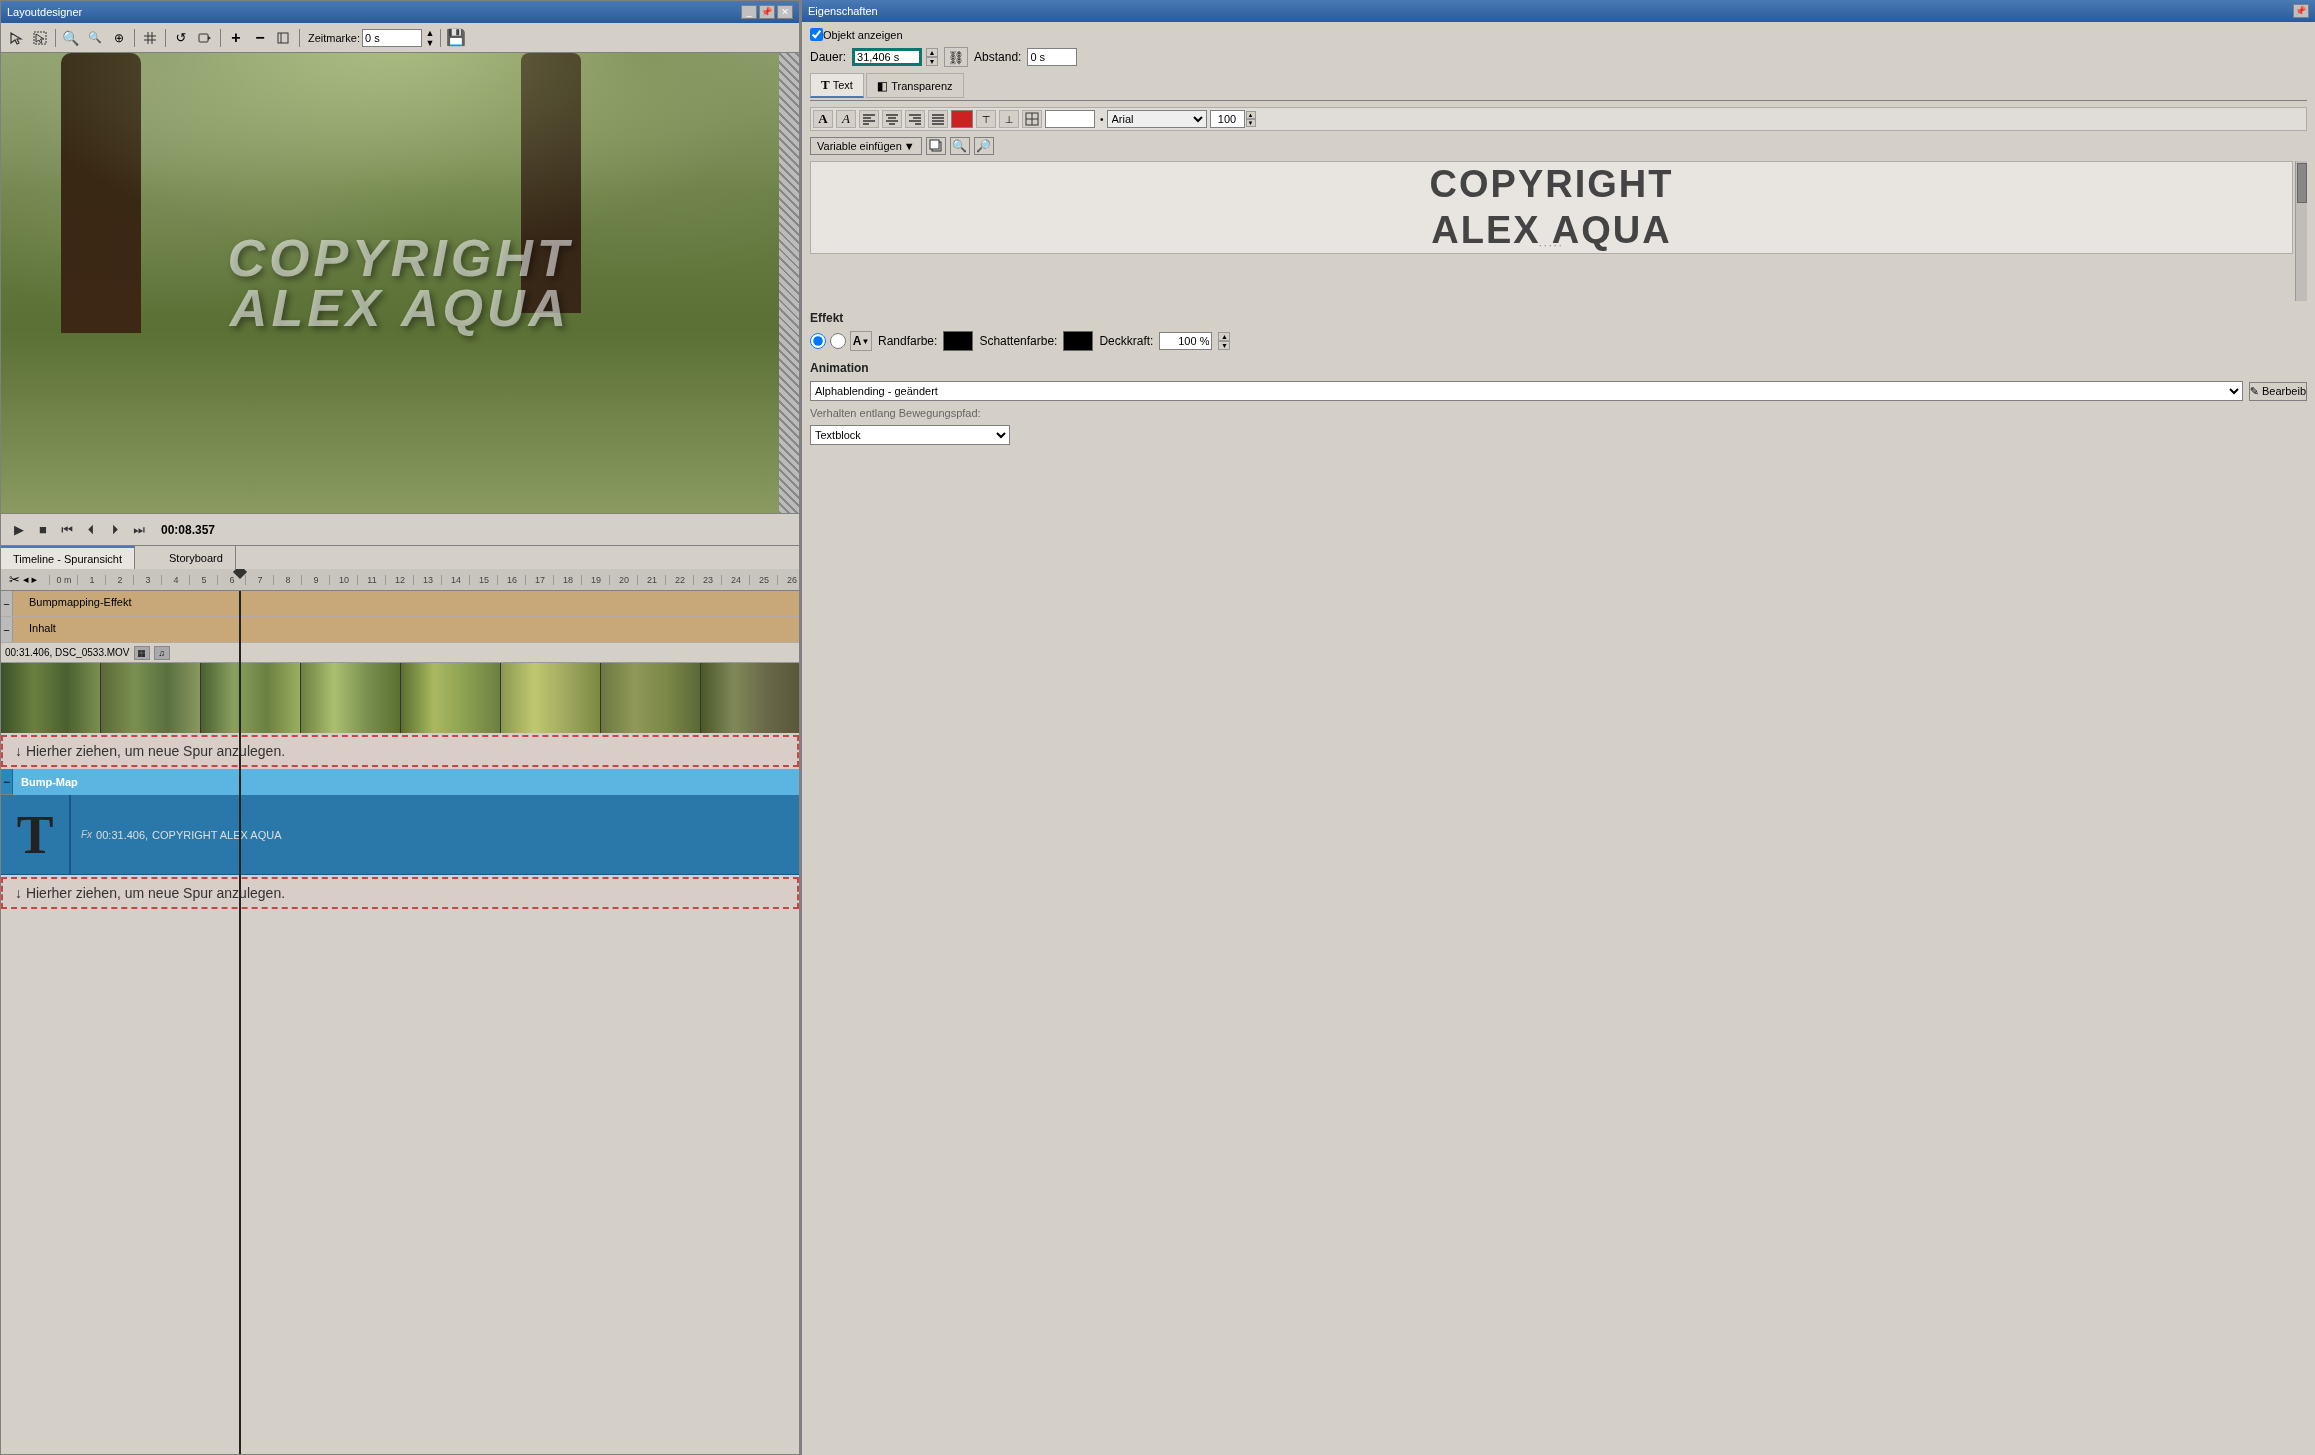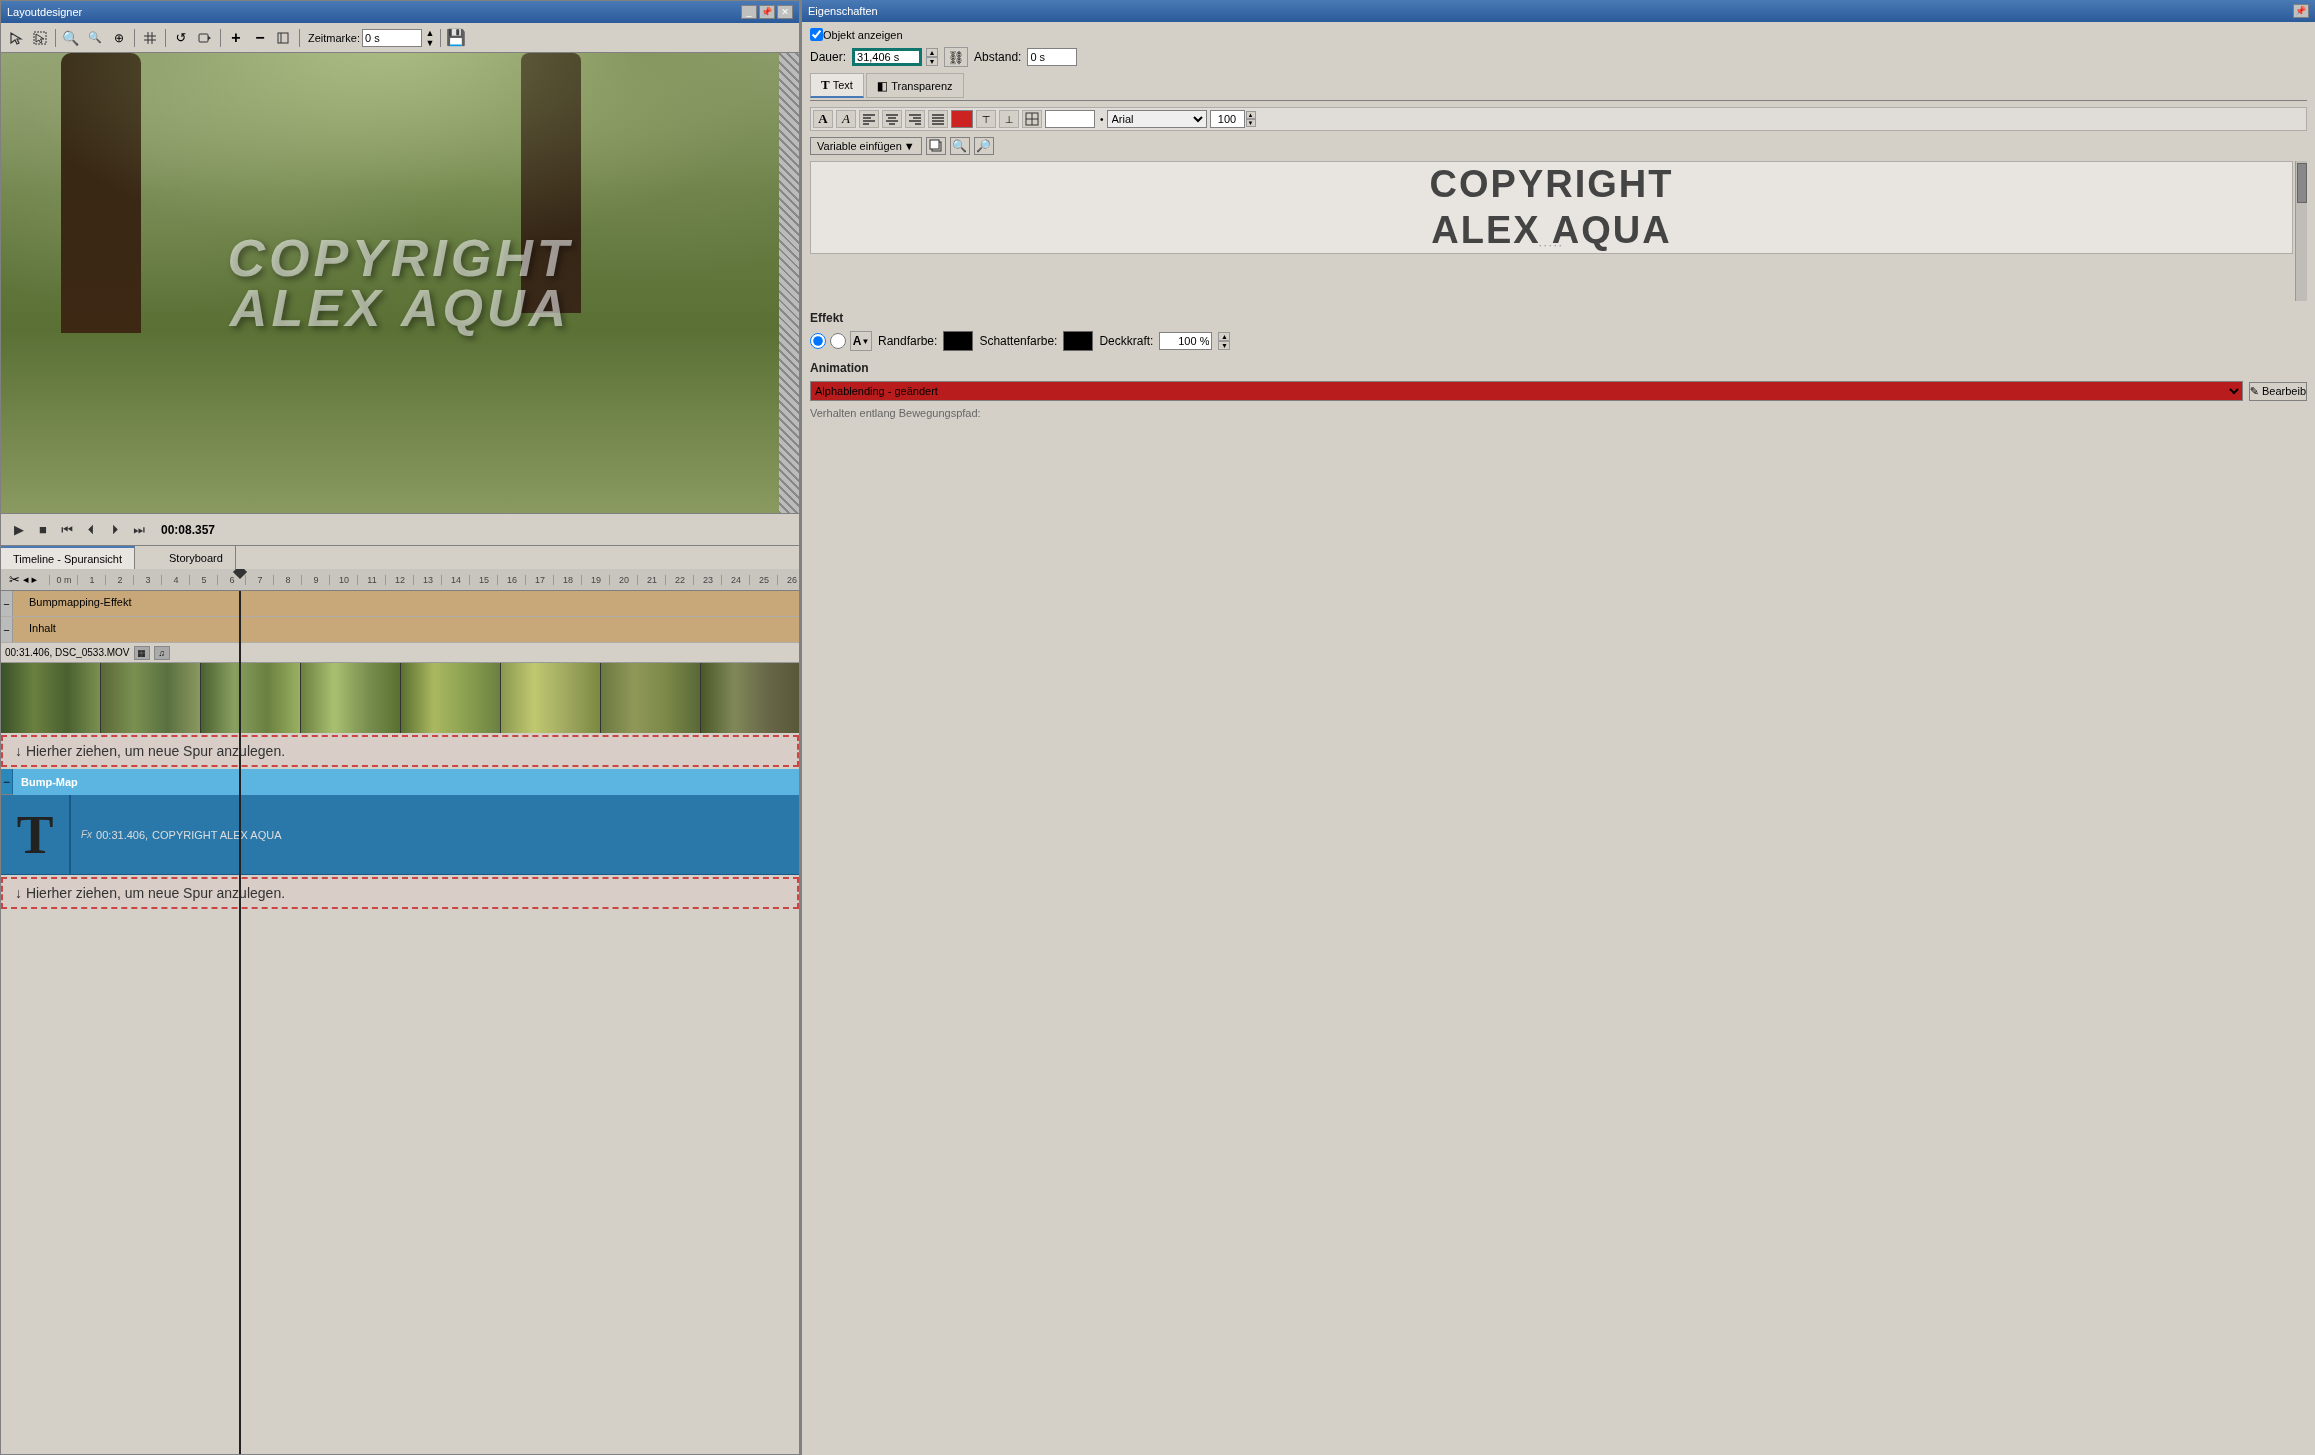--- a/index.html
+++ b/index.html
@@ -606,21 +606,21 @@
       text-align: right;
       padding-right: 2px;
     }
 
     
     .animation-select {
       flex: 1;
       height: 20px;
       font-size: 11px;
       border: 1px solid #808080;
-      background: #b91c1c;
+      background: #ffffff;
     }
 
     .bearbeiten-btn {
       padding: 2px 0;
       font-size: 11px;
       background: #d4d0c8;
       border: 1px solid #808080;
       cursor: pointer;
     }
 
@@ -1088,15 +1088,20 @@
       </select>
       <button class="bearbeiten-btn">
         <span>✎ Bearbeib</span>
       </button>
     </div>
 
     <div class="props-row">
       <span class="verhalten-label">Verhalten entlang Bewegungspfad:</span>
     </div>
 
+    <div class="props-row">
+      <select class="textblock-select">
+        <option>Textblock</option>
+      </select>
+    </div>
 
   </div>
 </div>
 
 </body></html>

